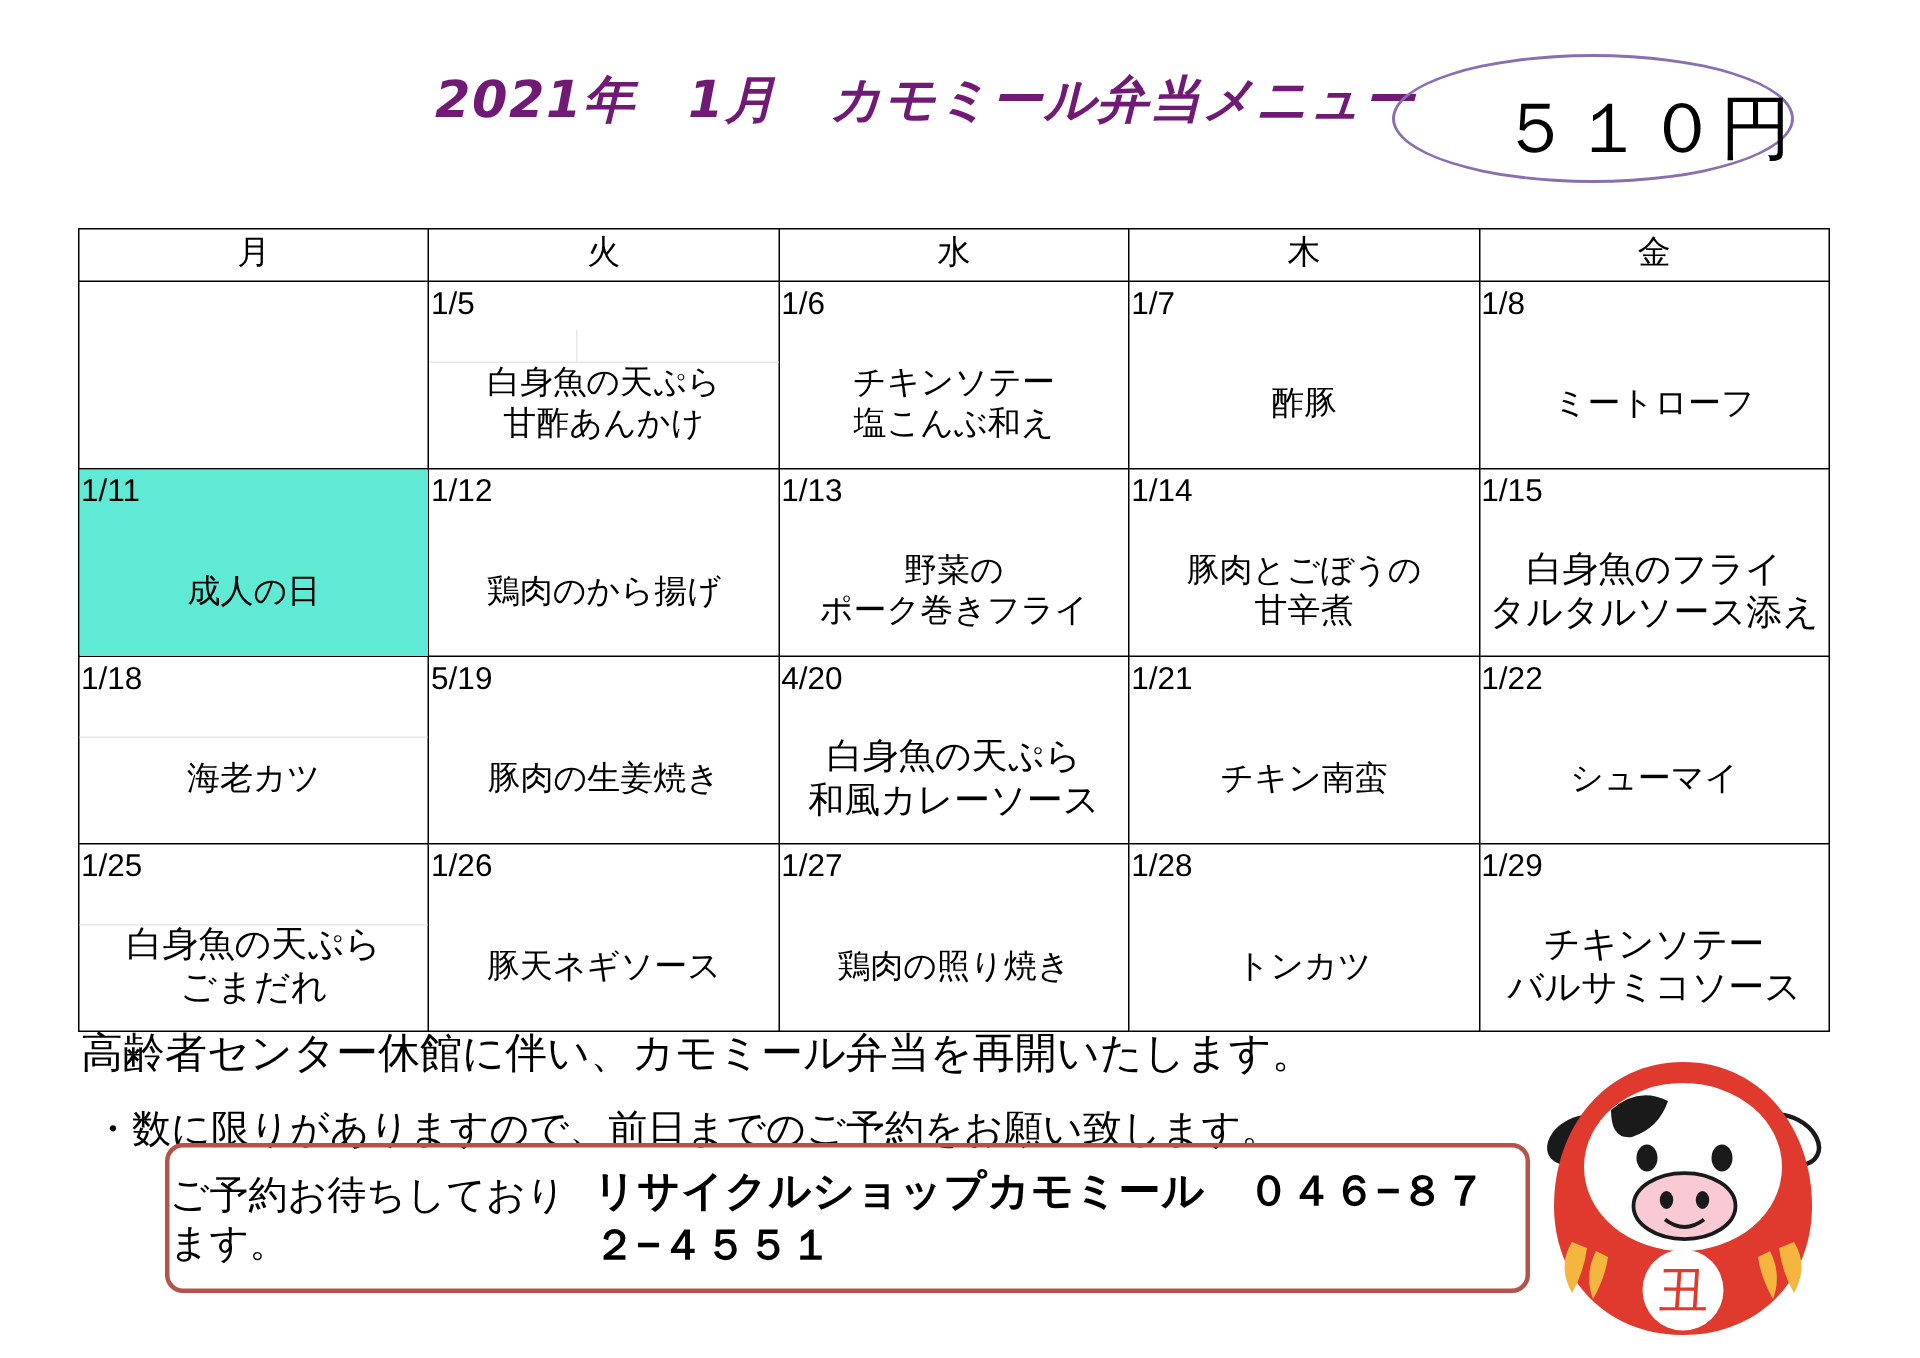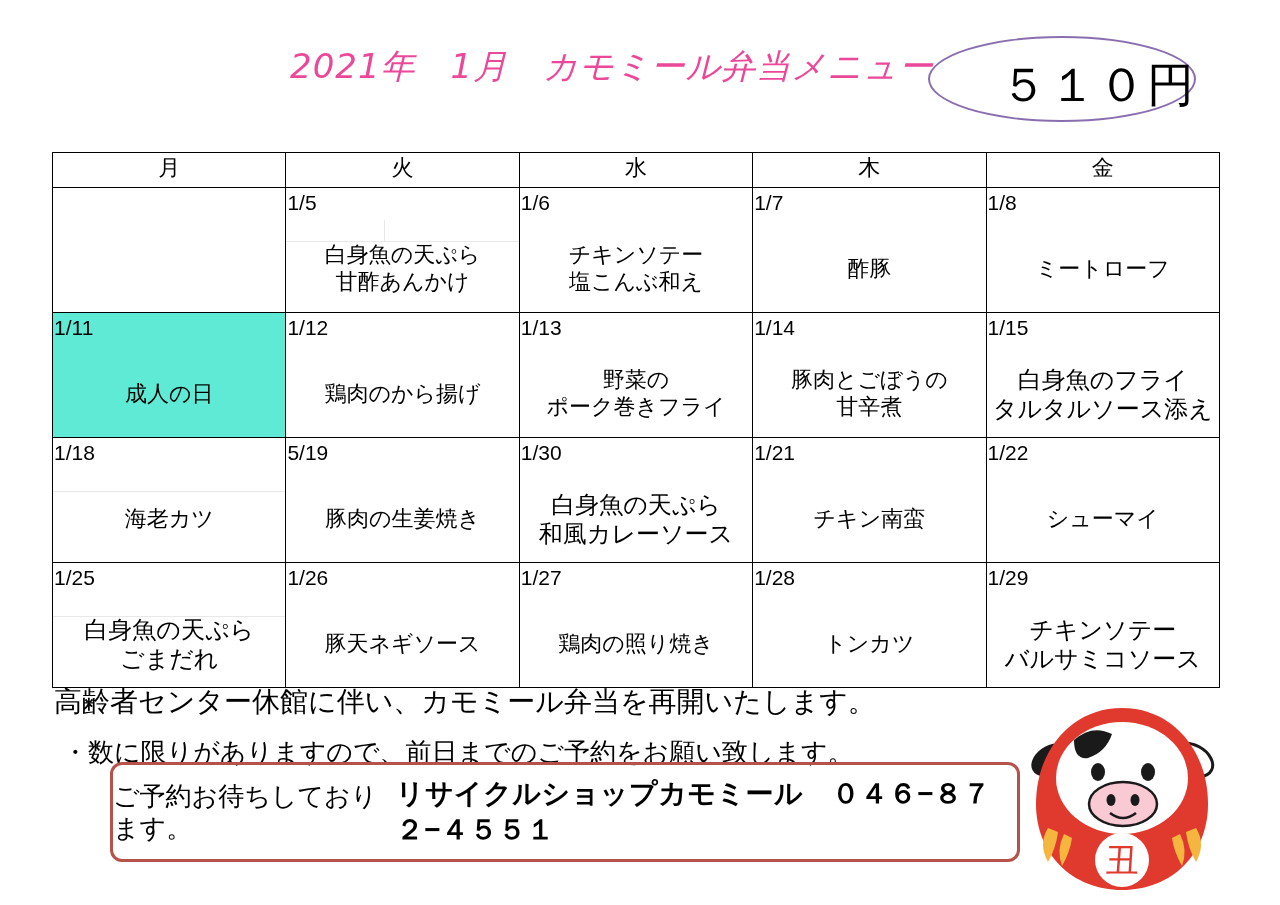--- a/index.html
+++ b/index.html
@@ -23,23 +23,23 @@
     left: 0;
     width: 1280px;
     height: 70px;
   }
   .title {
     position: absolute;
     left: 290px;
     top: 0px;
     width: 620px;
     font-size: 34px;
-    font-weight: normal;
+    font-weight: bold;
     font-style: italic;
-    color: #ec4899;
+    color: #701a75;
     letter-spacing: 1px;
     white-space: nowrap;
     font-family: "DejaVu Sans", sans-serif;
   }
   .price-ellipse {
     position: absolute;
     left: 928px;
     top: -8px;
     width: 268px;
     height: 86px;
@@ -288,21 +288,21 @@
               <span>海老カツ</span>
             </div>
         </td>
         <td class="day">
           <div class="date">5/19</div>
           <div class="menu">
               <span>豚肉の生姜焼き</span>
             </div>
         </td>
         <td class="day">
-          <div class="date">1/30</div>
+          <div class="date">4/20</div>
           <div class="menu tight">
               <span>白身魚の天ぷら<br>和風カレーソース</span>
             </div>
         </td>
         <td class="day">
           <div class="date">1/21</div>
           <div class="menu">
               <span>チキン南蛮</span>
             </div>
         </td>

